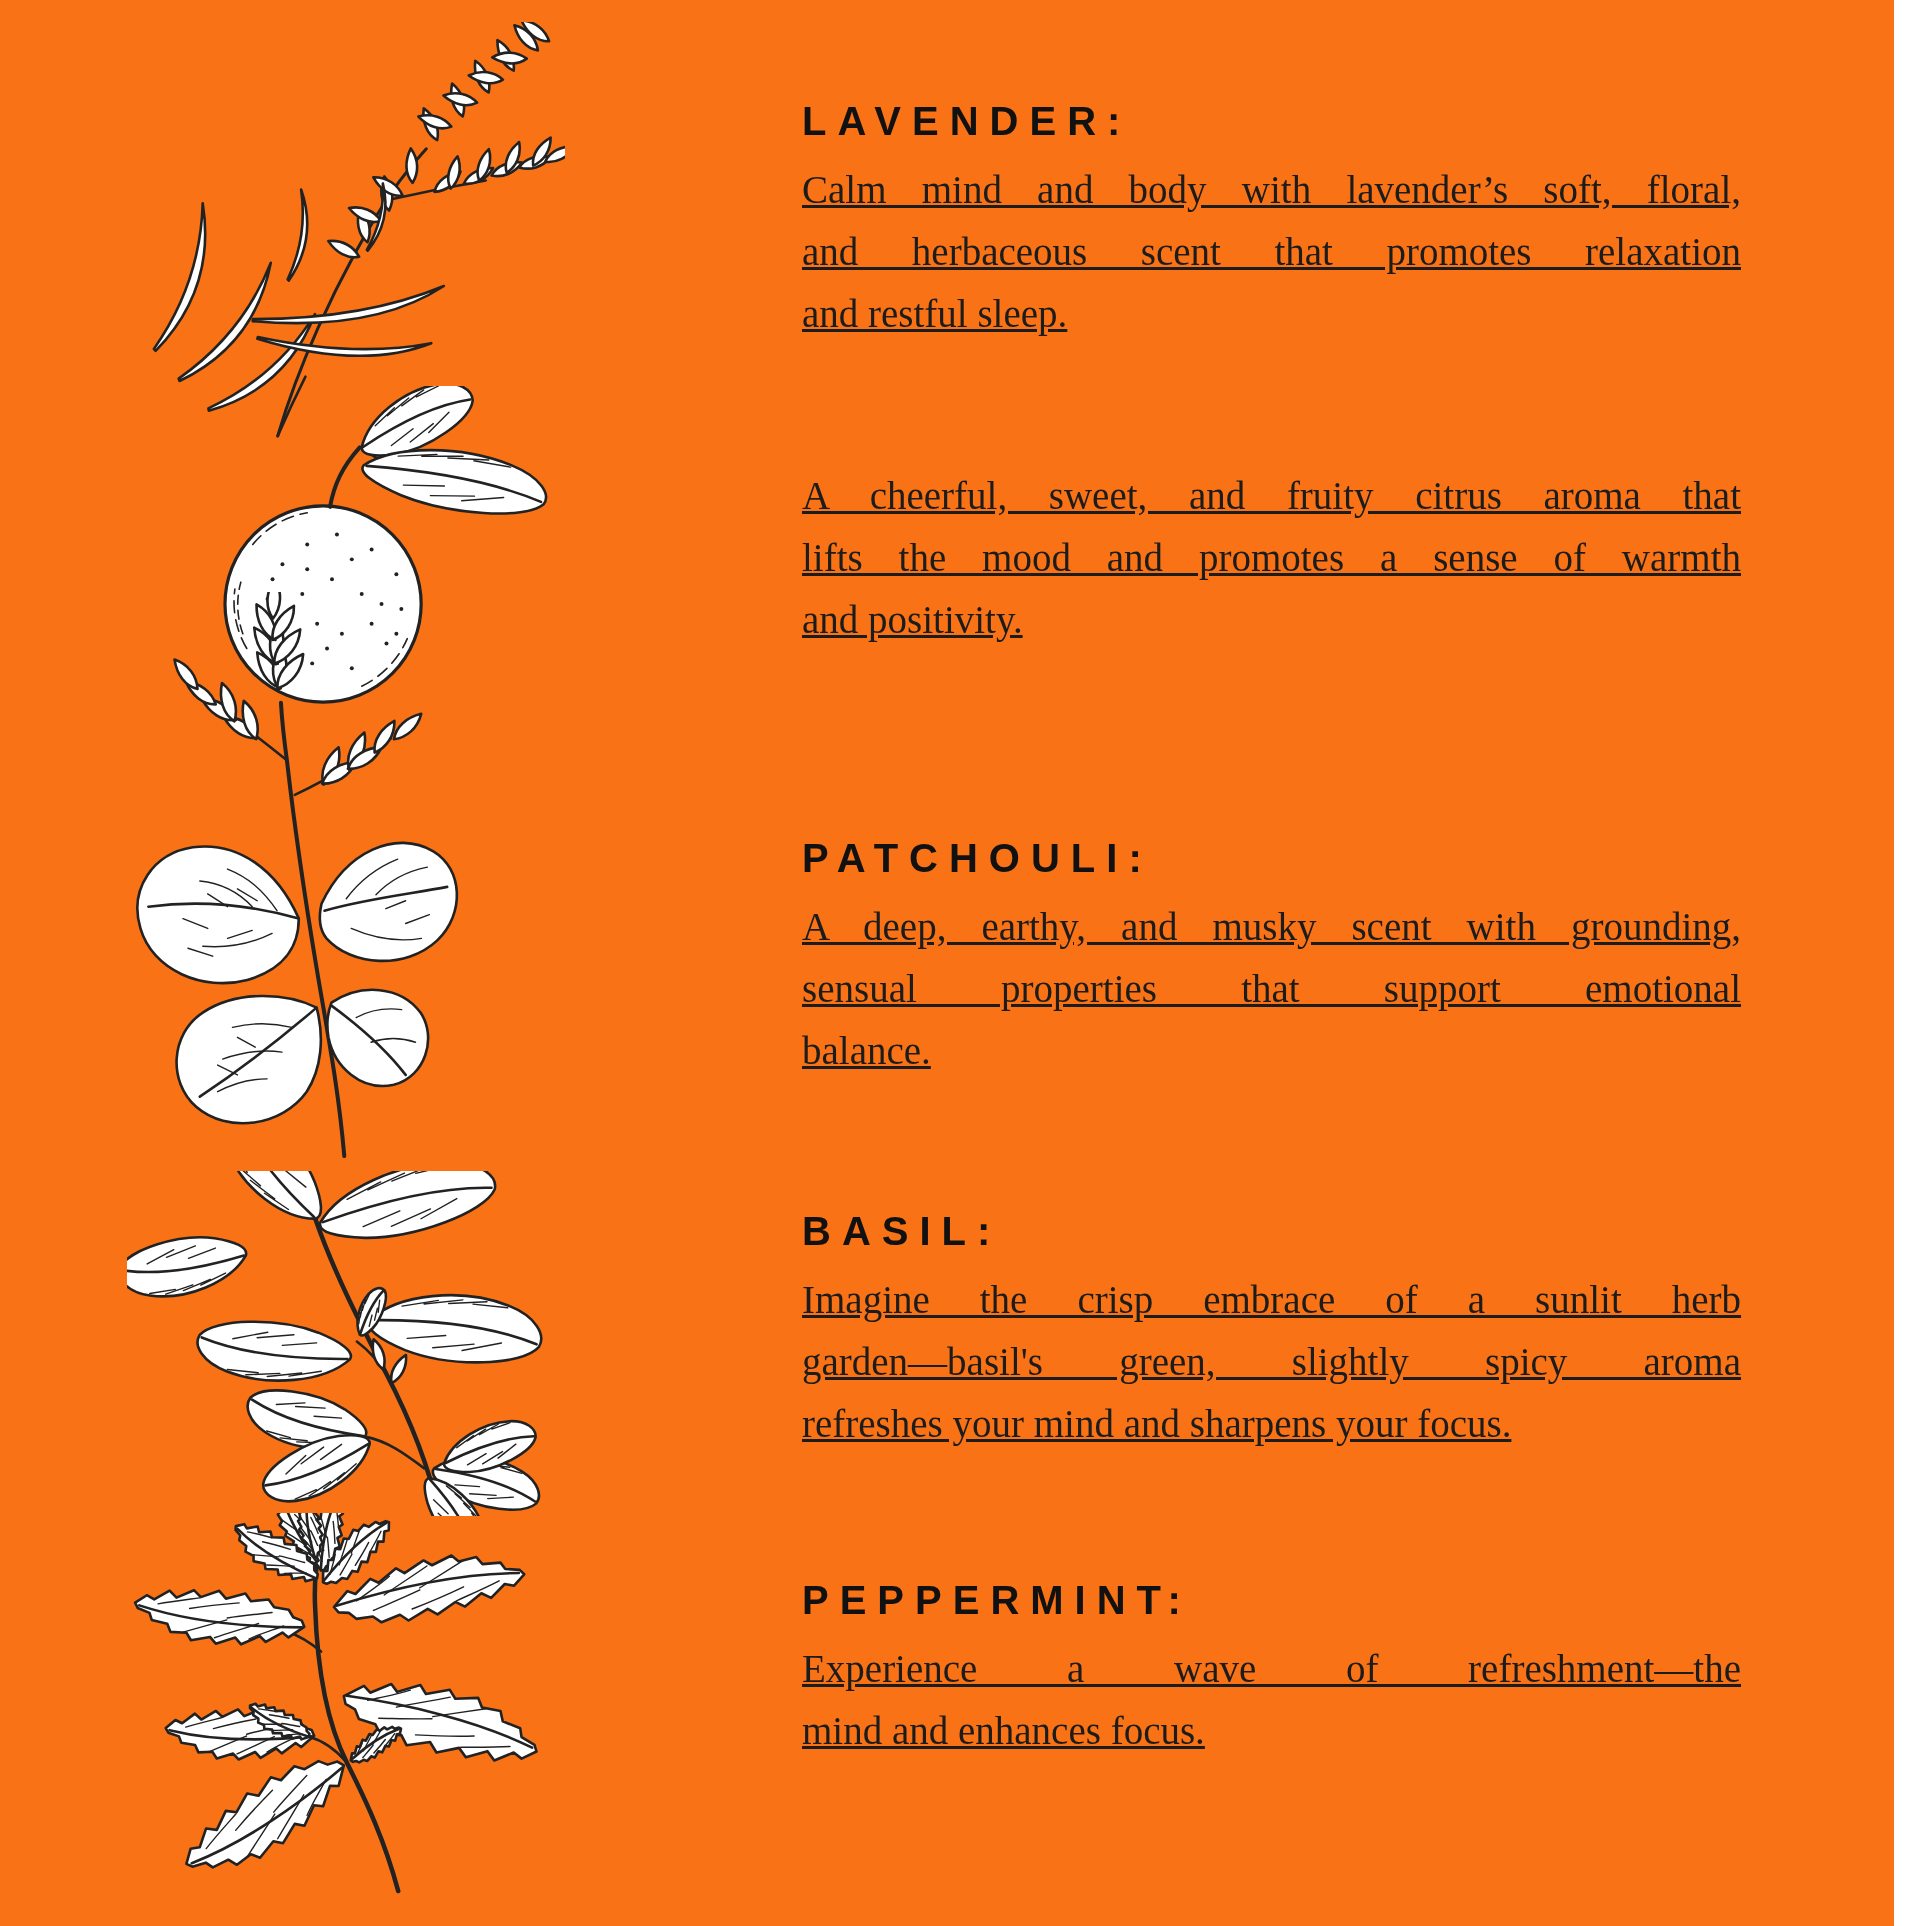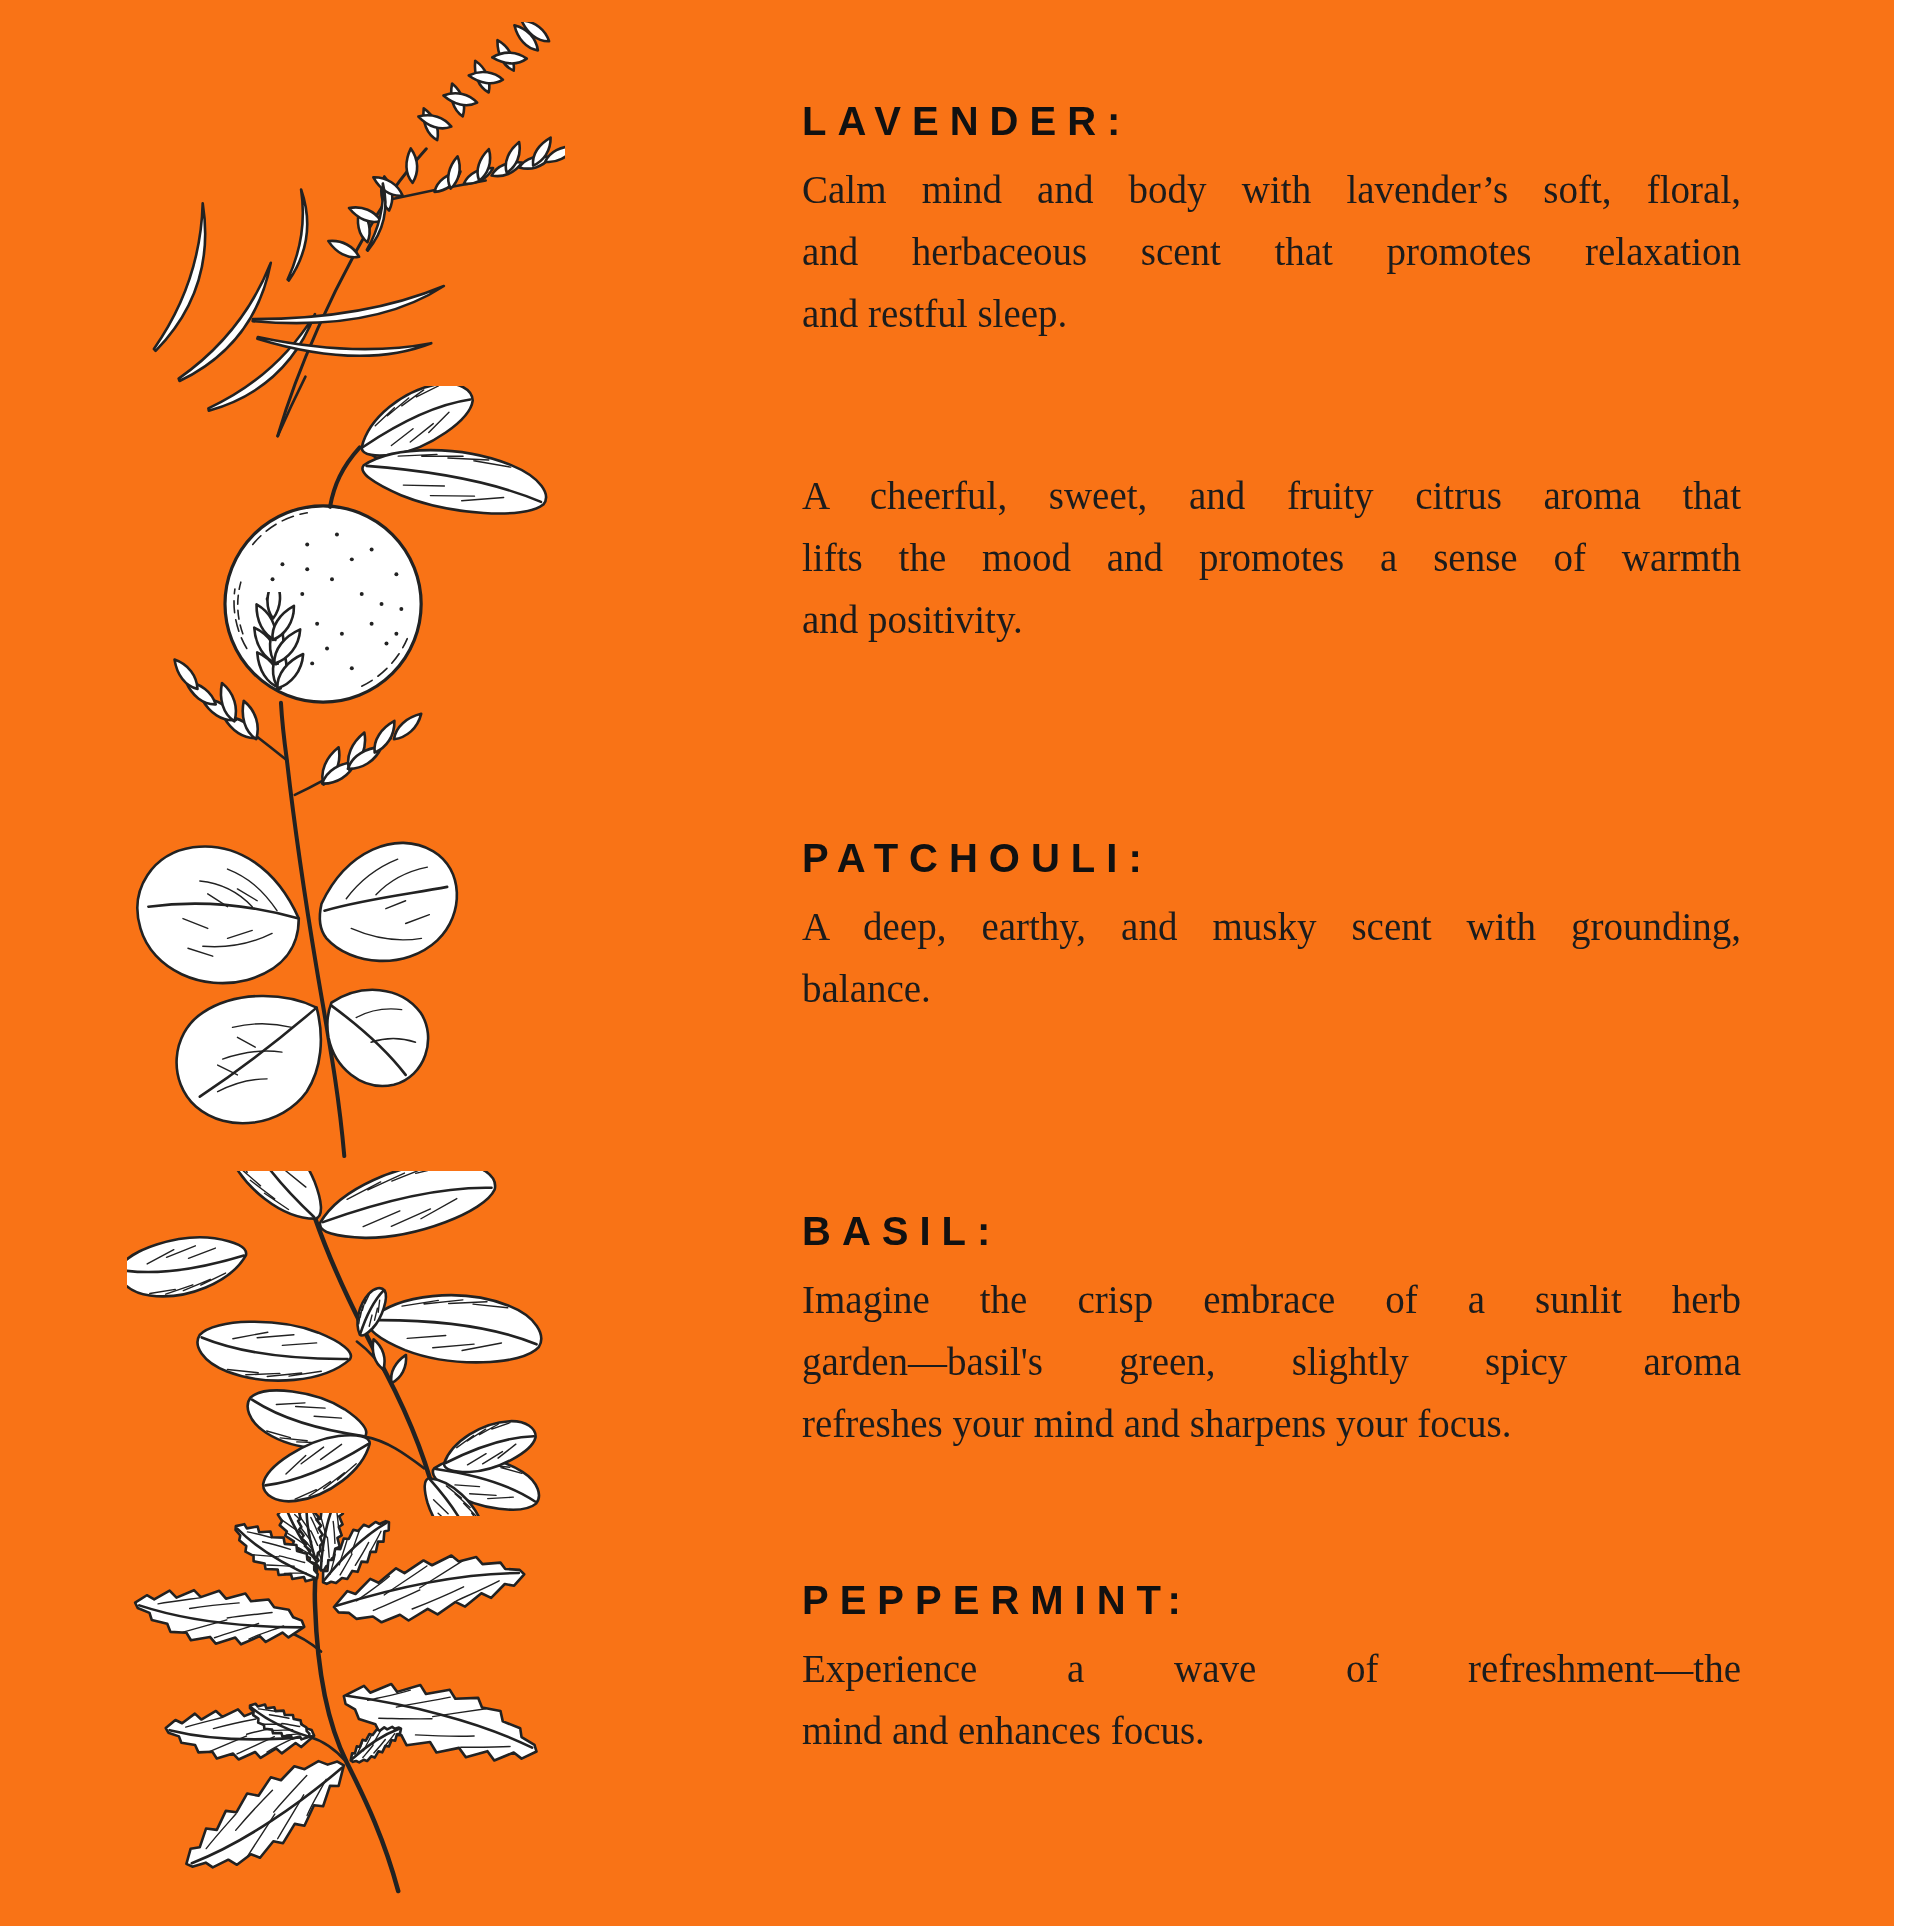--- a/index.html
+++ b/index.html
@@ -3,21 +3,21 @@
 <meta charset="utf-8">
 <style>
   html,body{margin:0;padding:0;background:#ffffff;}
   #canvas{position:relative;width:1894px;height:1927px;background:#f97316;overflow:hidden;
           font-family:"Liberation Serif",serif;color:#1c1c1c;}
   .illus{position:absolute;}
   .illus svg{display:block;width:100%;height:100%;}
   .section{position:absolute;left:802px;width:939px;}
   .heading{font-family:"Liberation Sans",sans-serif;font-weight:700;font-size:40px;line-height:48px;
            letter-spacing:11px;margin:0 0 14px 0;color:#111111;}
-  .para{font-size:39px;line-height:62px;color:#1c1c1c;}
+  .para{font-size:39px;line-height:62px;color:#1c1c1c;text-decoration:underline;}
   .jline{text-align:justify;text-align-last:justify;}
   .jline.last{text-align:left;text-align-last:auto;}
   svg path,svg circle{stroke-linecap:round;stroke-linejoin:round;}
 </style>
 </head>
 <body>
 
 <div id="canvas">
 
   <svg width="0" height="0" style="position:absolute" aria-hidden="true">
@@ -227,20 +227,21 @@
       <div class="jline">A cheerful, sweet, and fruity citrus aroma that</div>
       <div class="jline">lifts the mood and promotes a sense of warmth</div>
       <div class="jline last">and positivity.</div>
     </div>
   </section>
 
   <section class="section" style="top:834px;">
     <h2 class="heading">PATCHOULI:</h2>
     <div class="para">
       <div class="jline">A deep, earthy, and musky scent with grounding,</div>
+      <div class="jline">sensual properties that support emotional</div>
       <div class="jline last">balance.</div>
     </div>
   </section>
 
   <section class="section" style="top:1207px;">
     <h2 class="heading">BASIL:</h2>
     <div class="para">
       <div class="jline">Imagine the crisp embrace of a sunlit herb</div>
       <div class="jline">garden—basil's green, slightly spicy aroma</div>
       <div class="jline last">refreshes your mind and sharpens your focus.</div>

